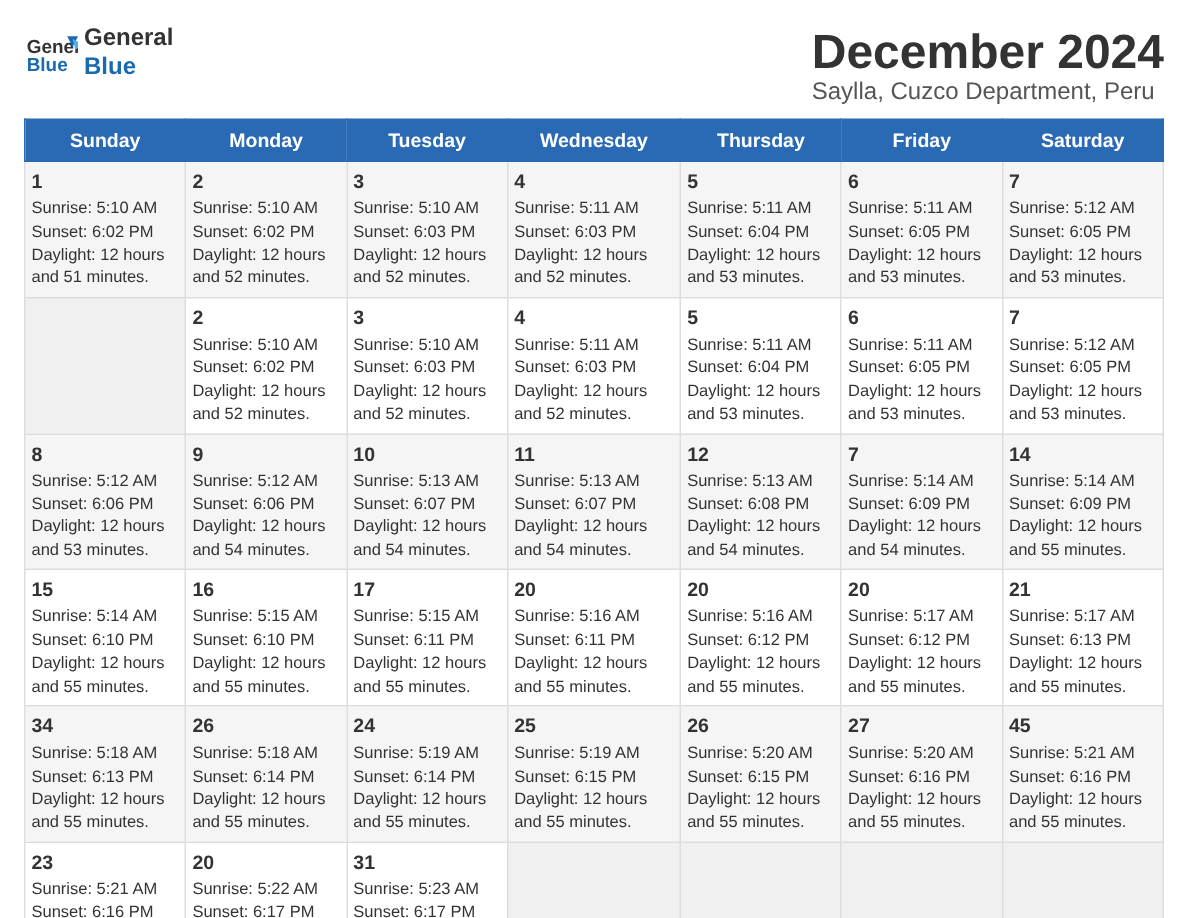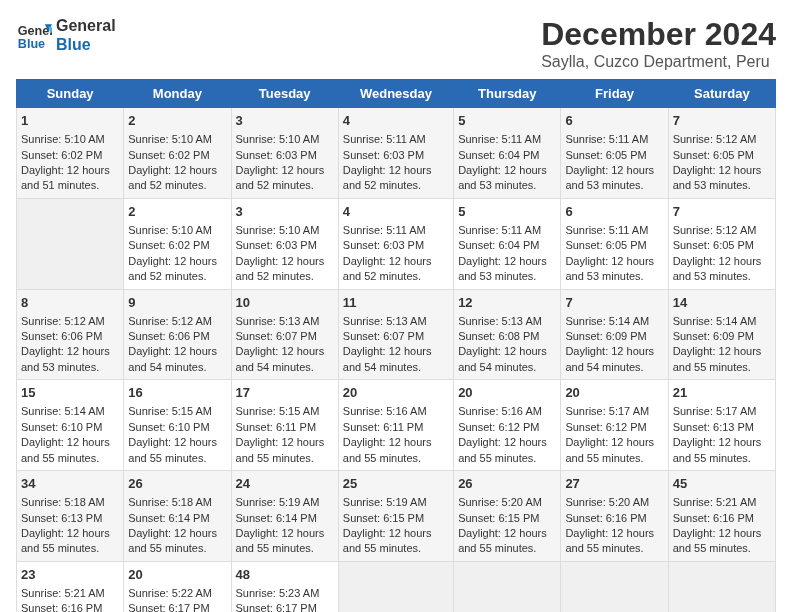--- a/index.html
+++ b/index.html
@@ -374,21 +374,21 @@
 and 55 minutes.</div>
         </td>
         <td>
           <span class="day-num">20</span>
           <div class="day-info" style="white-space: pre-line;">Sunrise: 5:22 AM
 Sunset: 6:17 PM
 Daylight: 12 hours
 and 54 minutes.</div>
         </td>
         <td>
-          <span class="day-num">48</span>
+          <span class="day-num">31</span>
           <div class="day-info" style="white-space: pre-line;">Sunrise: 5:23 AM
 Sunset: 6:17 PM
 Daylight: 12 hours
 and 54 minutes.</div>
         </td>
         <td class="empty-cell"></td>
         <td class="empty-cell"></td>
         <td class="empty-cell"></td>
         <td class="empty-cell"></td>
       </tr>

